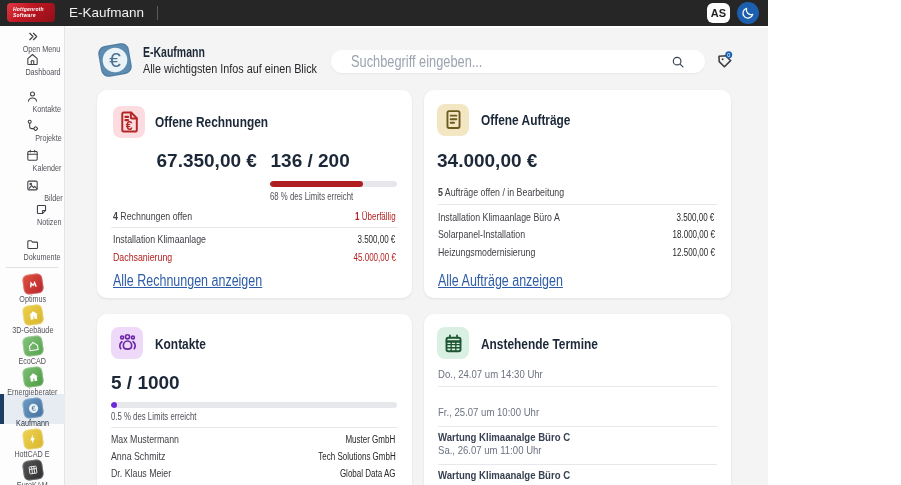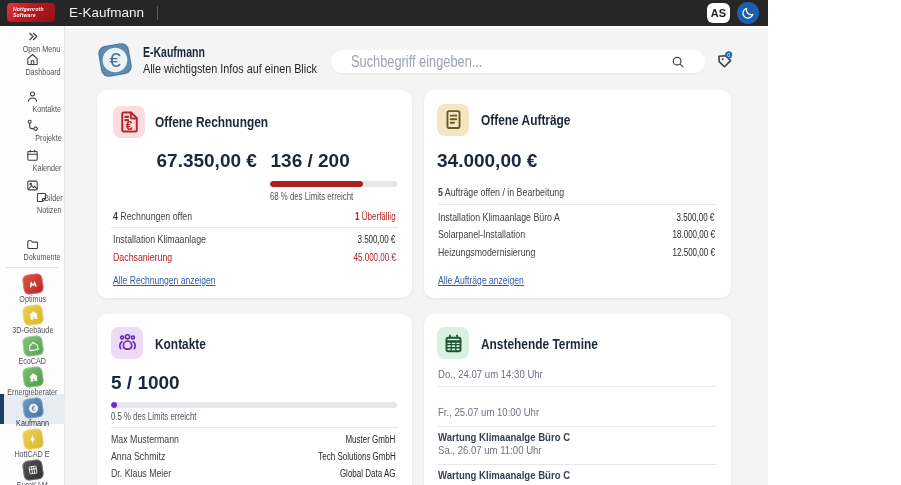--- a/index.html
+++ b/index.html
@@ -49,21 +49,21 @@
   .cicon { position:absolute; width:32px; height:32px; border-radius:8px; display:flex; align-items:center; justify-content:center; }
   .ctitle { position:absolute; font-size:14px; font-weight:bold; color:#1c2838; line-height:32px; }
   .bignum { position:absolute; font-size:19px; font-weight:bold; color:#1c2838; line-height:20px; }
   .pbar { position:absolute; height:5.5px; border-radius:3px; background:#e5e7eb; overflow:hidden; }
   .pbar .fill { height:100%; border-radius:3px; }
   .cap { position:absolute; font-size:10px; color:#52525b; line-height:11.5px; }
   .row { position:absolute; left:16px; right:16px; font-size:11px; line-height:13px; color:#3f3f46; }
   .row .tr { font-size:10px; line-height:13px; color:#27272a; }
   .hr { position:absolute; left:14px; right:14px; height:1px; background:#e8e8ea; }
   .red { color:#b42020 !important; }
-  .link { position:absolute; left:16px; font-size:11px; line-height:13px; color:#2d5da8; }
+  .link { position:absolute; left:16px; font-size:16px; line-height:13px; color:#2d5da8; }
   .link .tx { text-decoration:underline; }
   .ttl { font-weight:bold; color:#374151; }
   .dt { color:#6b7280; }
 </style>
 </head>
 <body>
 <div class="app">
 
   <div class="topbar">
     <div class="logo">Hottgenroth<br>Software</div>
@@ -130,21 +130,21 @@
     <div class="sitem" style="top:151.8px;">
       <div class="ic">
           <svg width="15" height="15" viewBox="0 0 24 24" fill="none" stroke="#3f3f46" stroke-width="1.7" stroke-linecap="round" stroke-linejoin="round">
             <rect x="4.5" y="5" width="15" height="14" rx="1.8"></rect>
             <circle cx="9.2" cy="9.6" r="1.2"></circle>
             <path d="M6.5 16.5l4.2-4.2 3 3 1.8-1.8 3.5 3.5"></path>
           </svg>
         </div>
       <div class="lb"><span class="tc s80">Bilder</span></div>
     </div>
-    <div class="sitem" style="top:164px;padding-left:18px;">
+    <div class="sitem" style="top:176px;padding-left:18px;">
       <div class="ic">
           <svg width="15" height="15" viewBox="0 0 24 24" fill="none" stroke="#3f3f46" stroke-width="1.7" stroke-linecap="round" stroke-linejoin="round">
             <path d="M5.5 6.5c0-.6.4-1 1-1h11c.6 0 1 .4 1 1v7l-5 5h-7c-.6 0-1-.4-1-1z"></path>
             <path d="M18.5 13.5h-4a1 1 0 0 0-1 1v4"></path>
           </svg>
         </div>
       <div class="lb"><span class="tc s80">Notizen</span></div>
     </div>
     <div class="sitem" style="top:211.2px;">
       <div class="ic">

